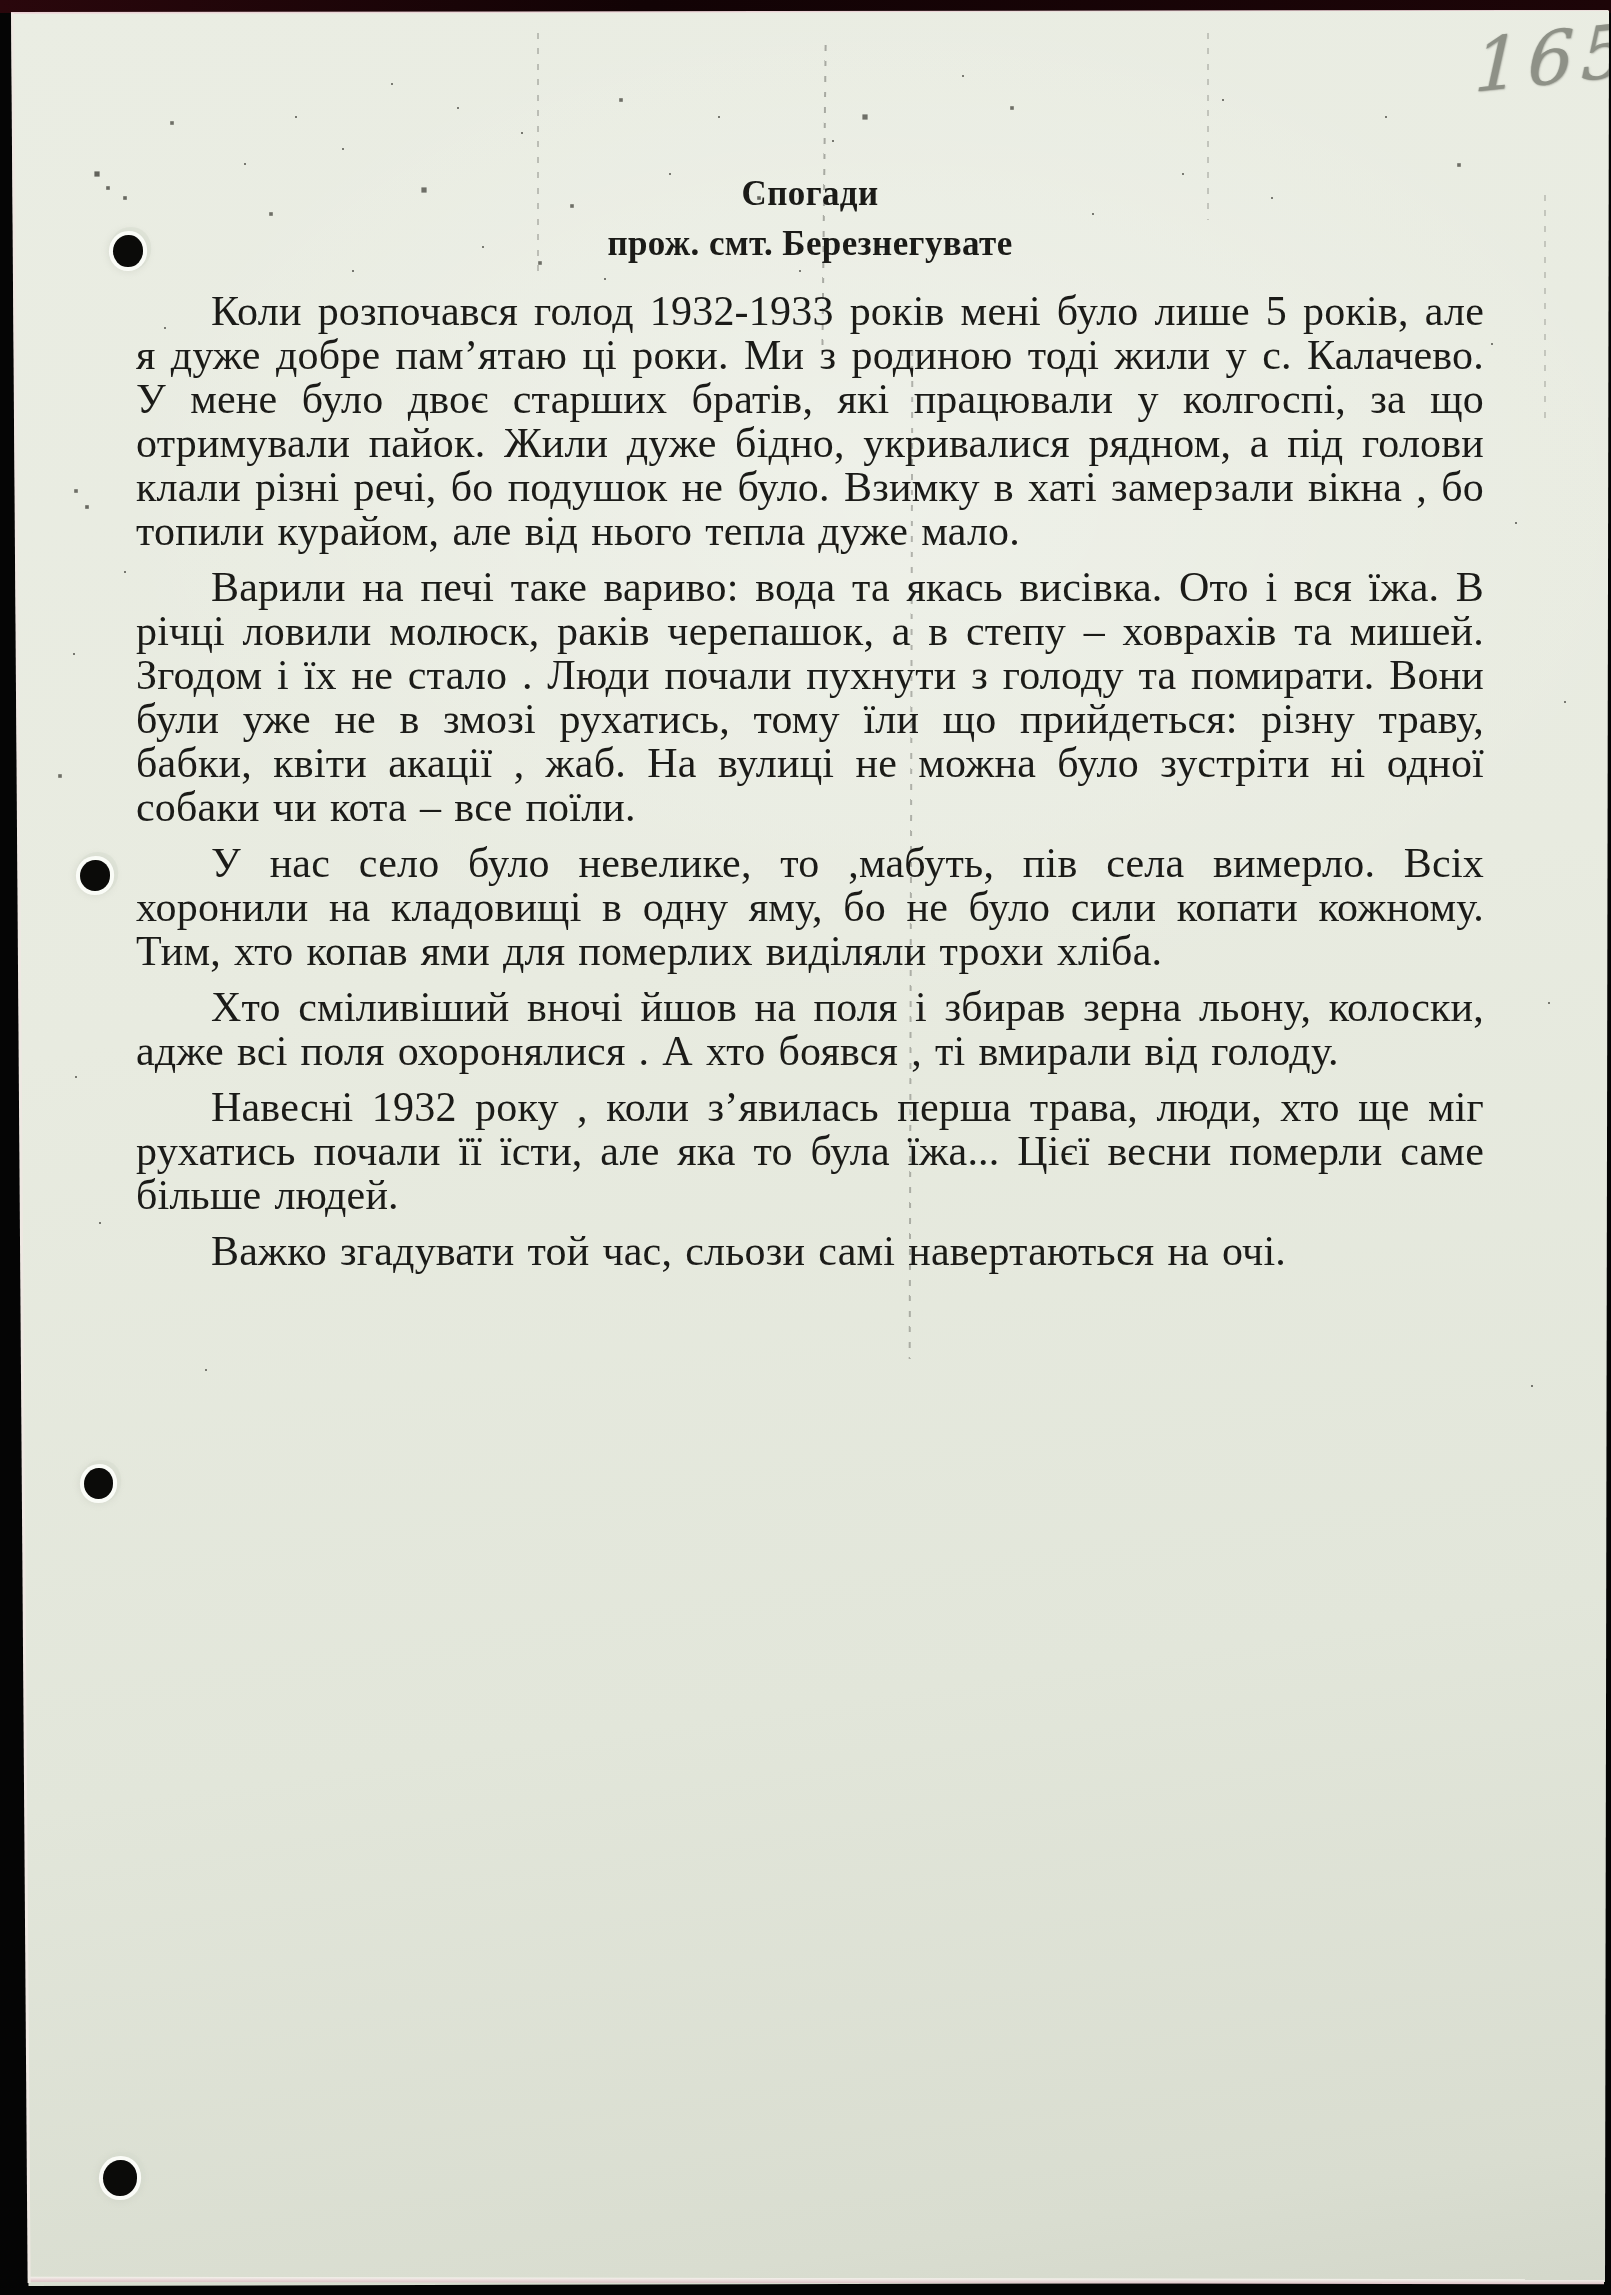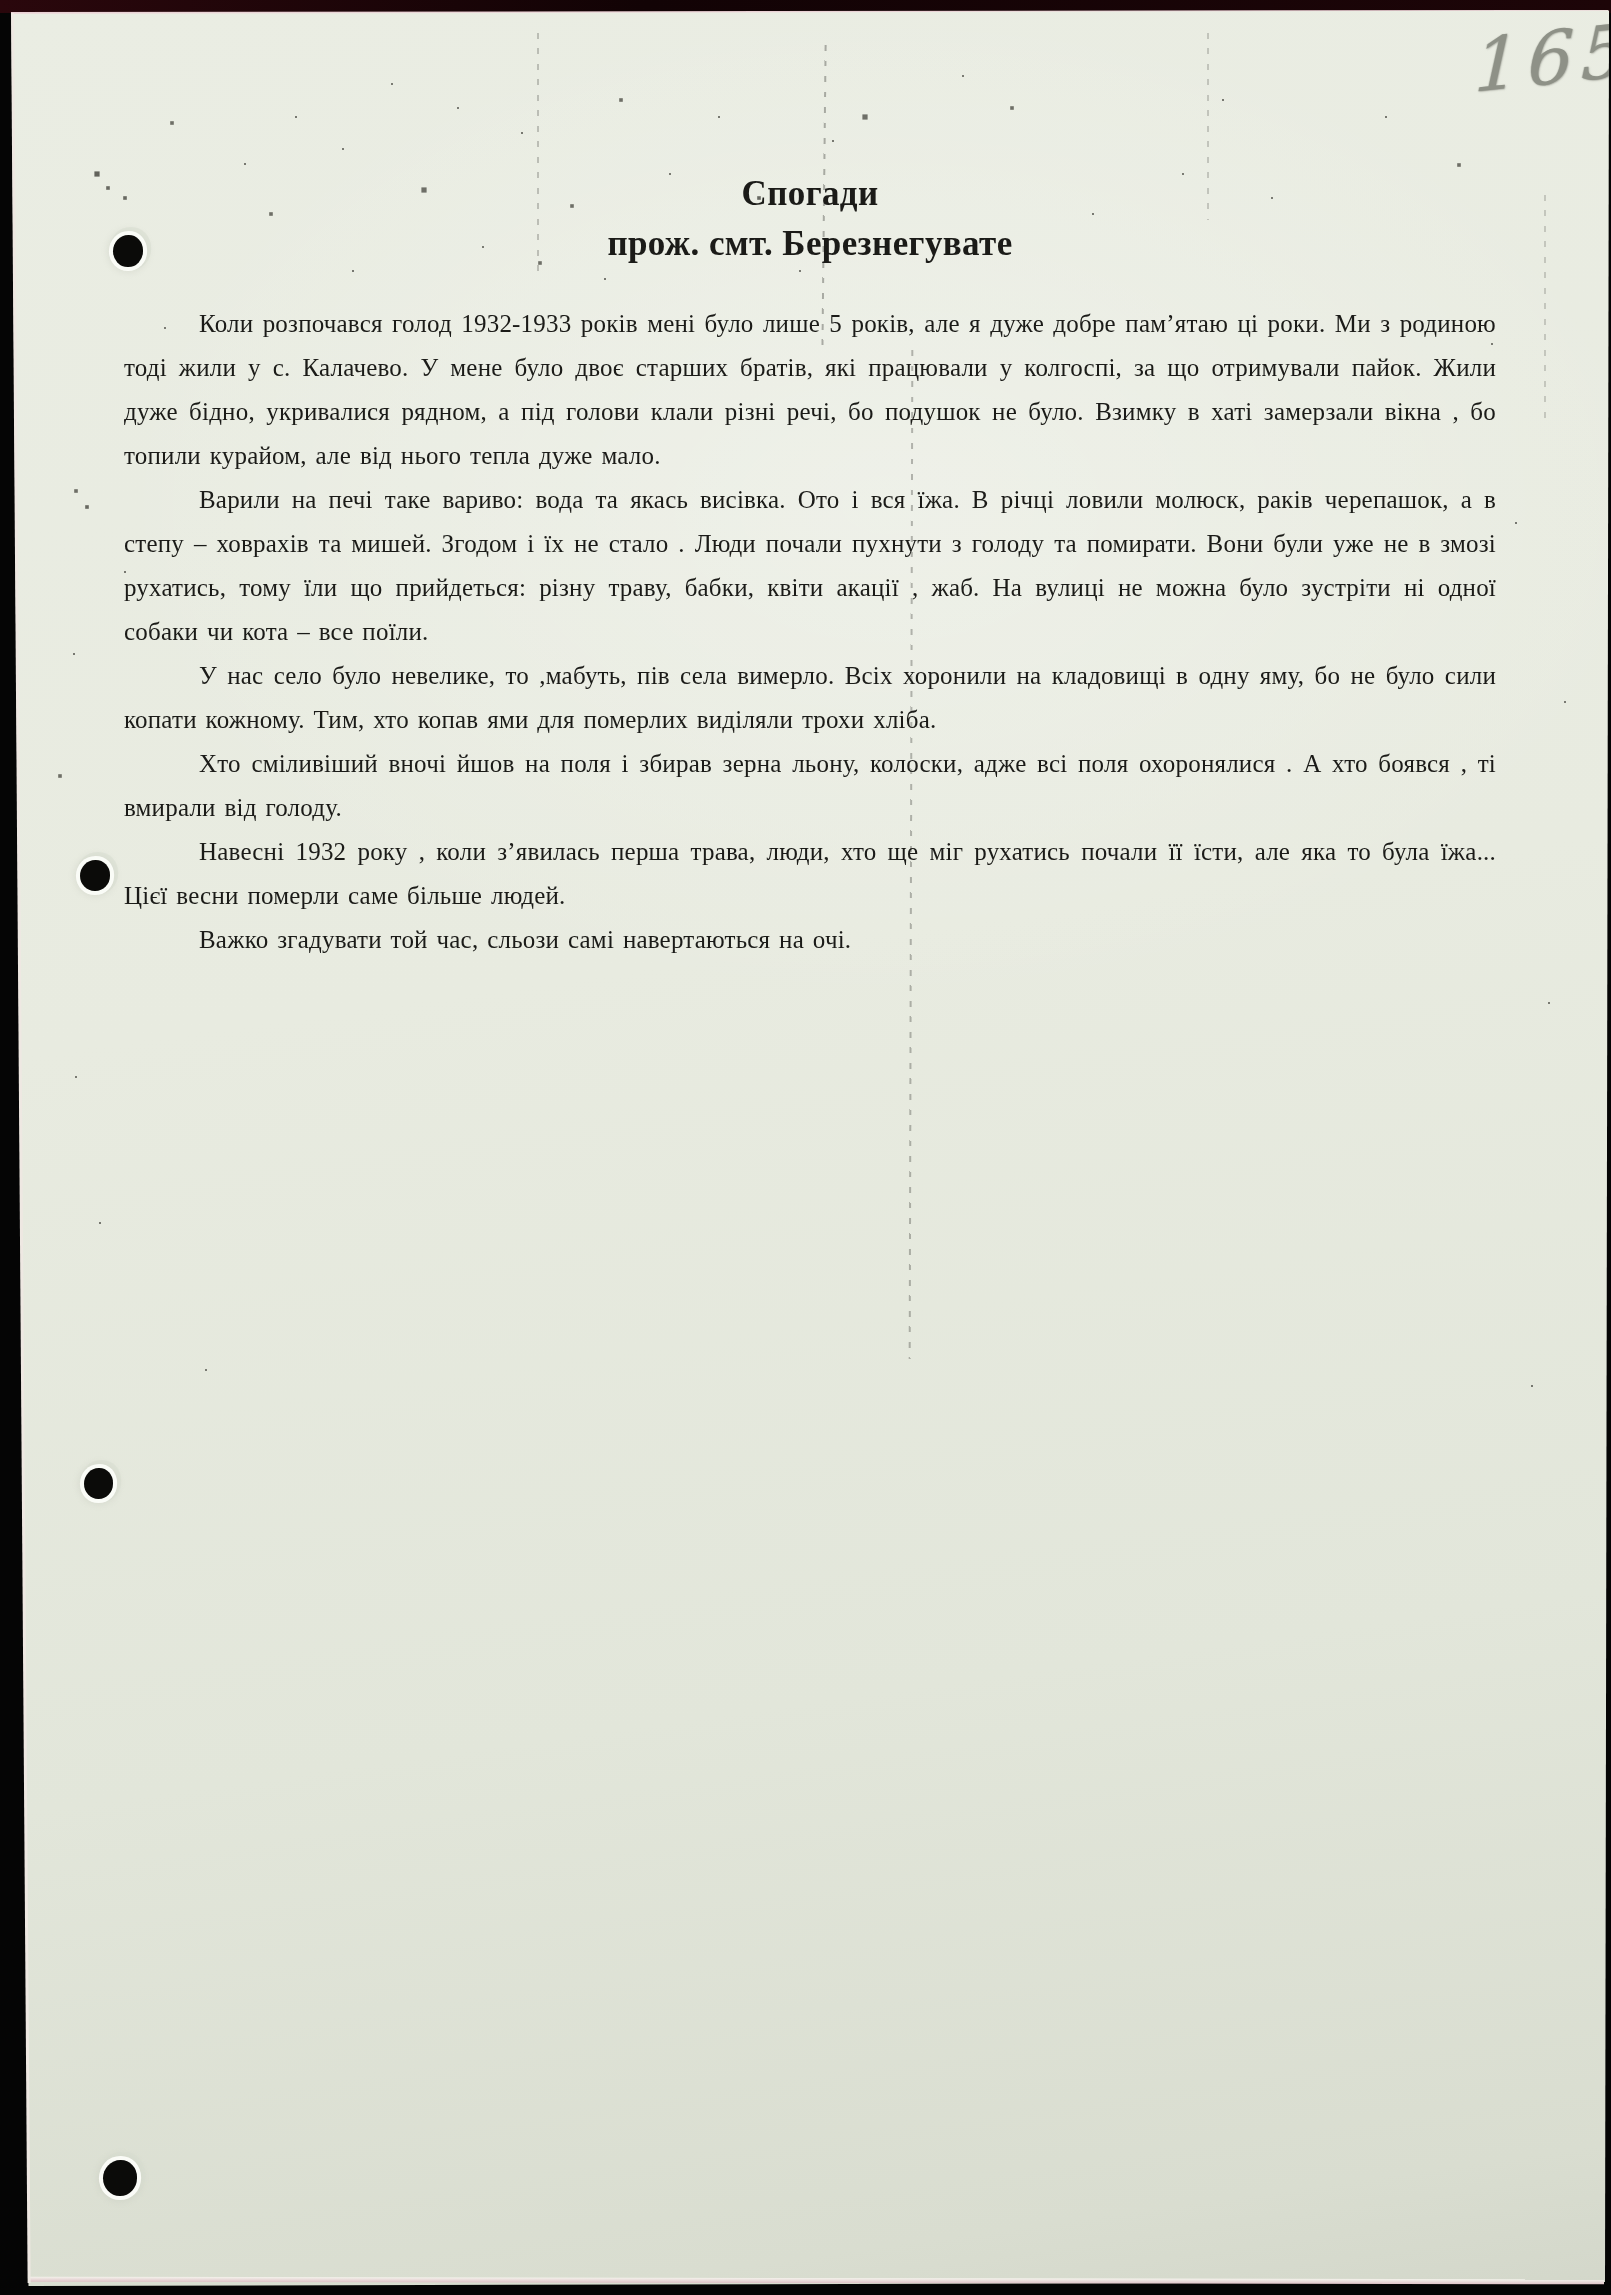--- a/index.html
+++ b/index.html
@@ -130,26 +130,26 @@
     width: 1372px;
     color: #1b1b18;
   }
 
   .title-block {
     text-align: center;
     font-weight: bold;
     font-size: 35px;
     line-height: 50px;
     letter-spacing: 0.4px;
-    margin-bottom: 33px;
+    margin-bottom: 20px;
   }
 
   .body-text p {
-    margin: 0;
-    font-size: 25px;
+    margin: 12px;
+    font-size: 42px;
     line-height: 44px;
     text-align: justify;
     text-indent: 75px;
     letter-spacing: 0.2px;
     word-spacing: 2.4px;
   }
 </style>
 </head>
 <body>
 

